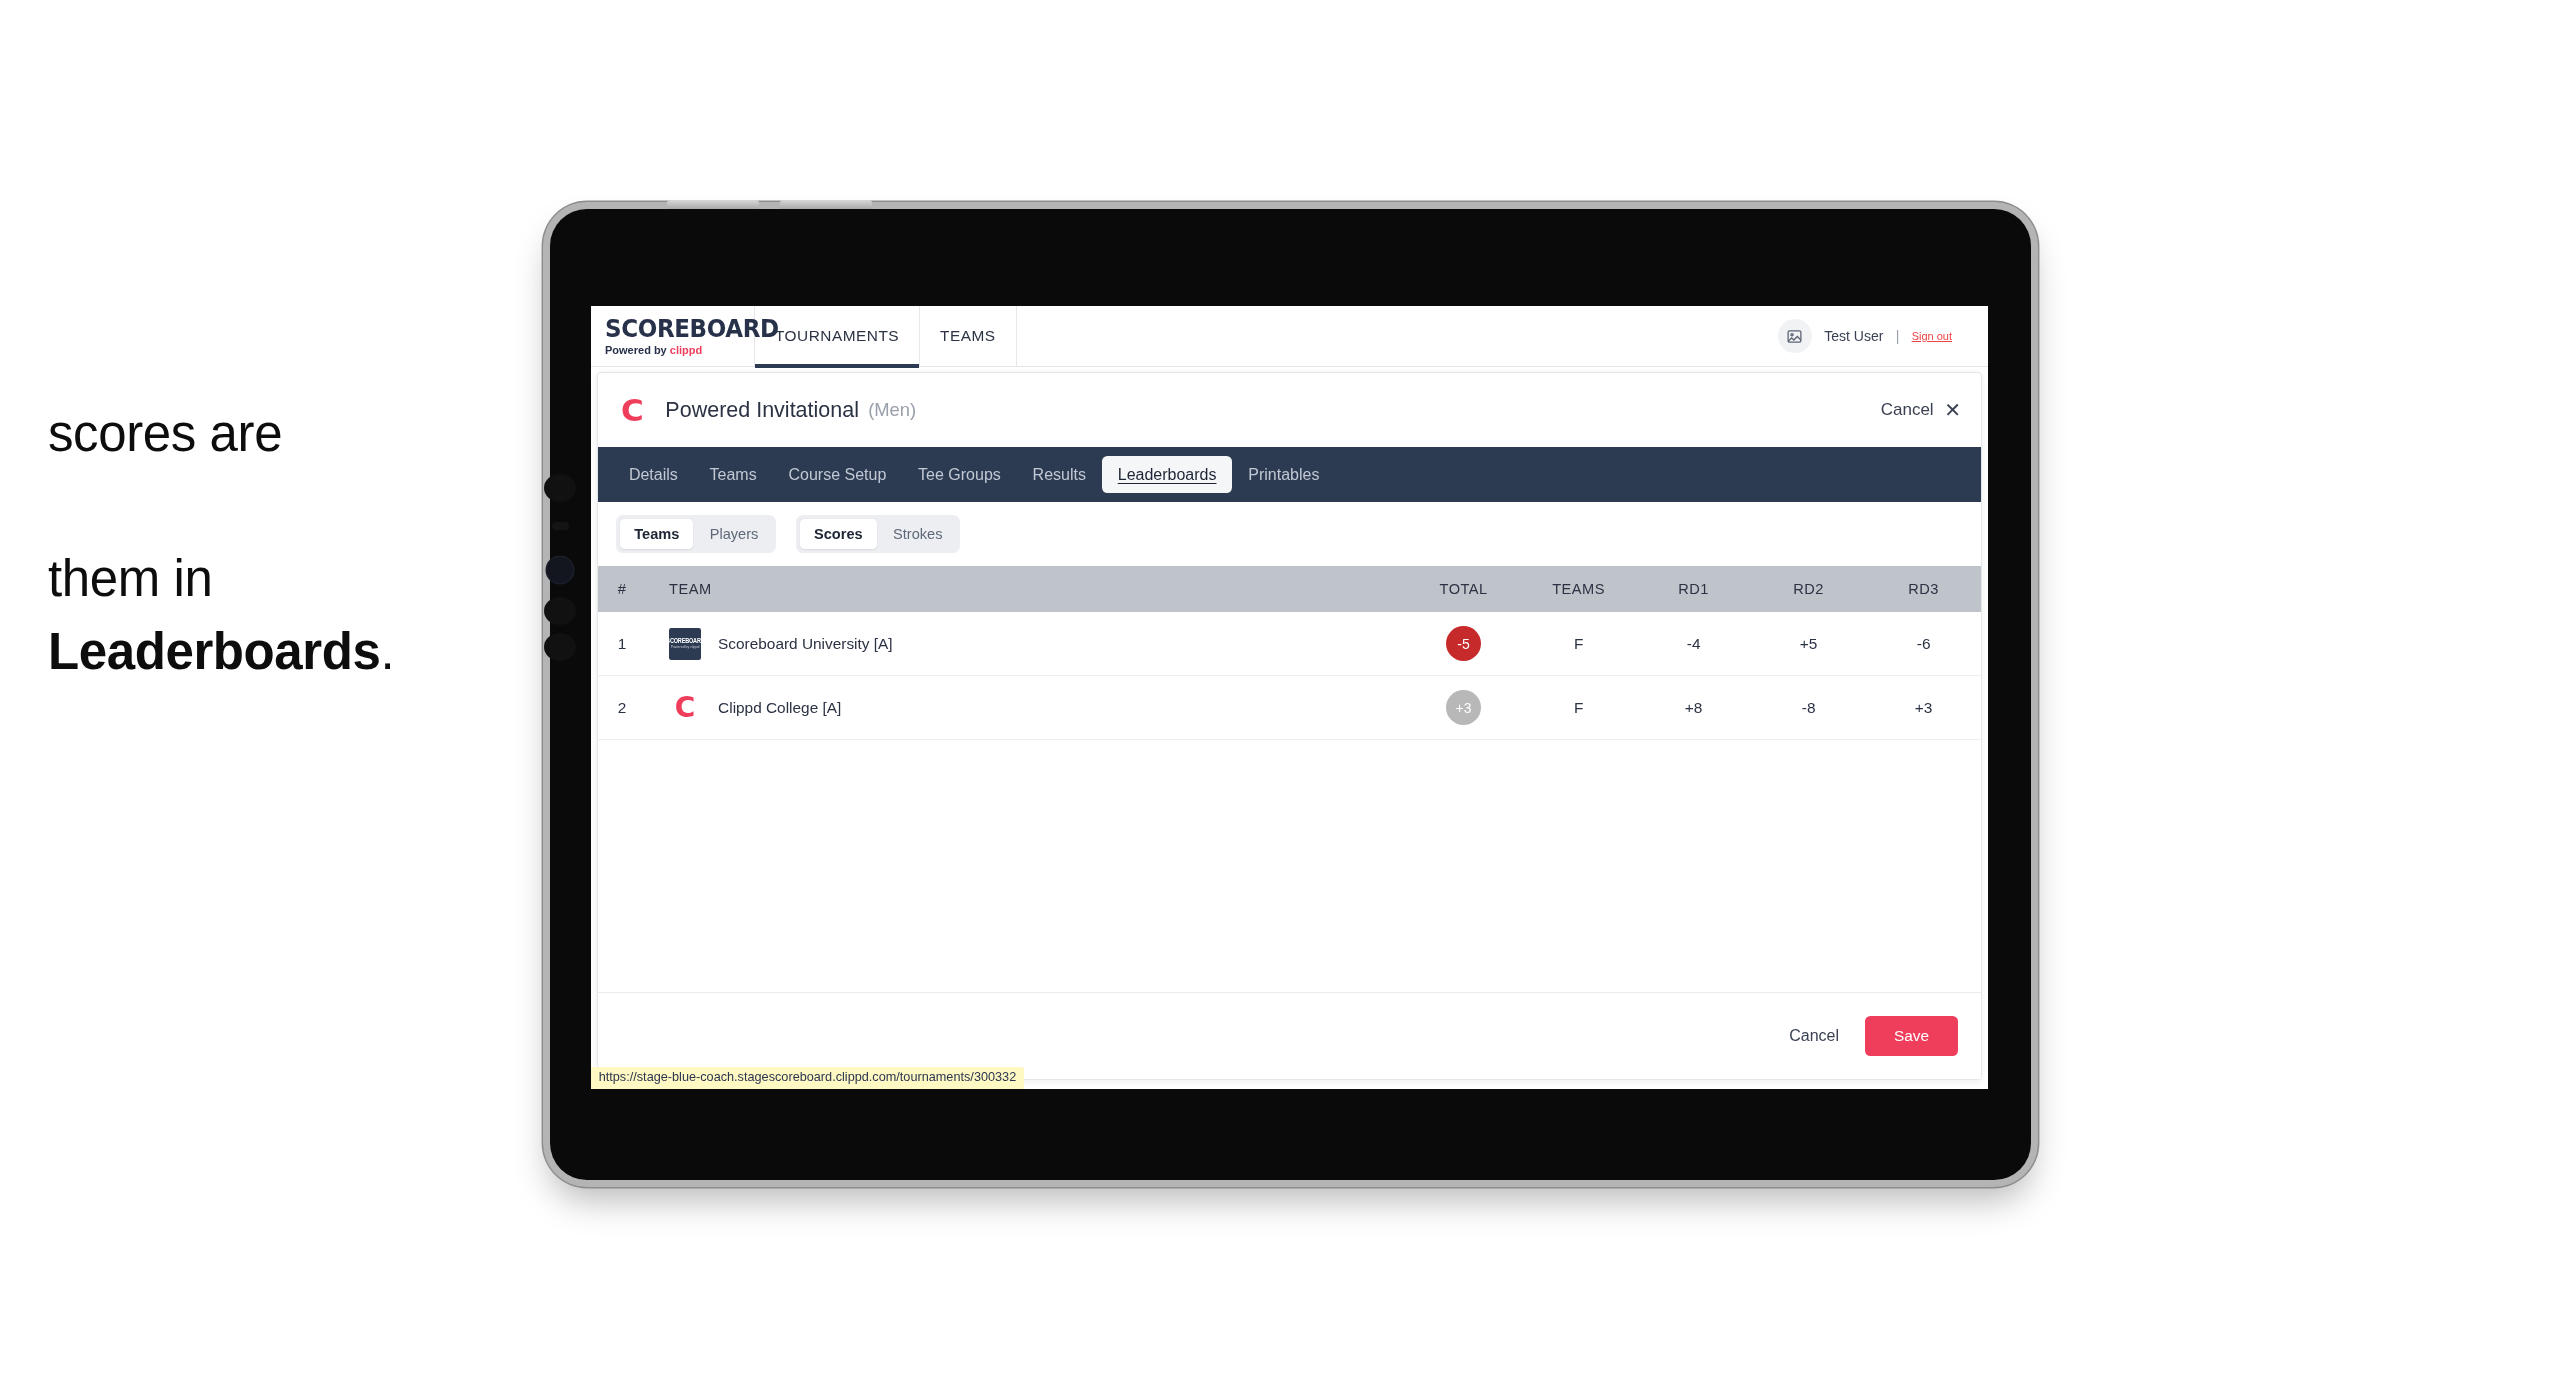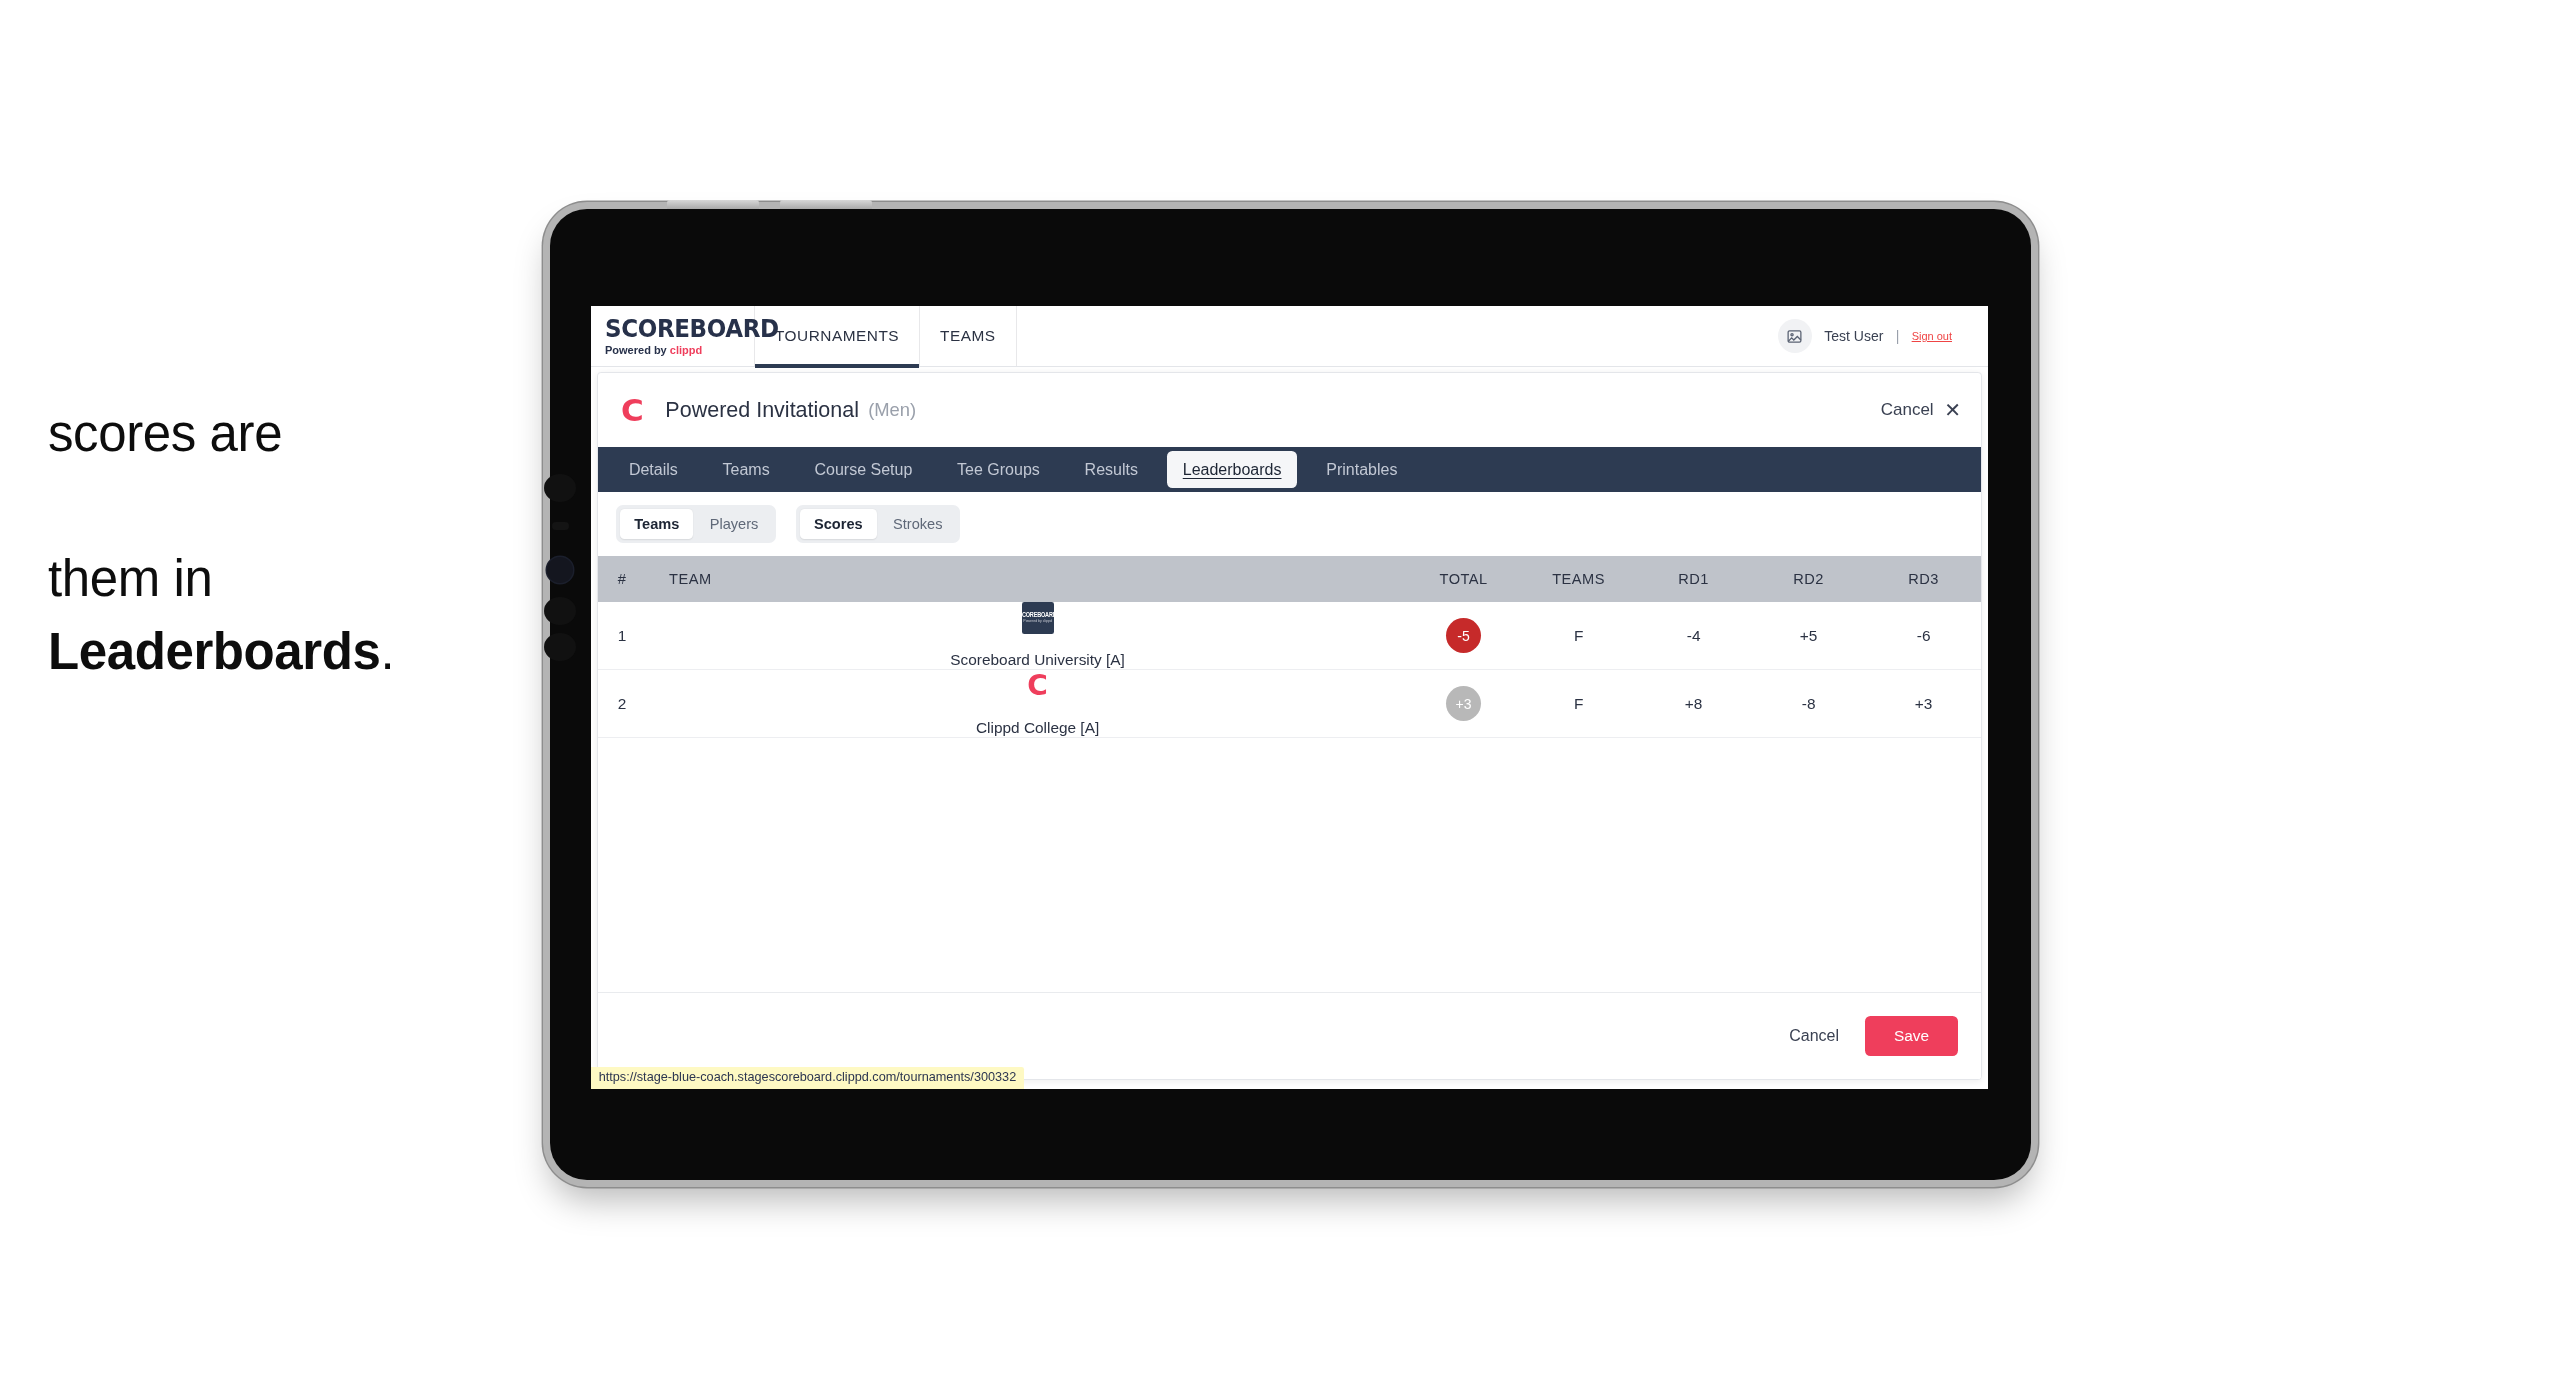--- a/index.html
+++ b/index.html
@@ -205,25 +205,25 @@
     gap: 10.7px;
     font-size: 17px;
     color: #3a4152;
     cursor: pointer;
   }
   #card-cancel .xg { font-size: 20px; line-height: 1; }
 
   
   #tabstrip {
     background: #2d3b52;
-    height: 45px;
+    height: 55px;
     display: flex;
     align-items: center;
     padding-left: 15.4px;
-    gap: 14px;
+    gap: 1px;
     flex: 0 0 auto;
   }
   .stab {
     font-size: 16px;
     color: #c2c8d4;
     padding: 9.2px 15.4px;
     border-radius: 5.4px;
     cursor: pointer;
     white-space: nowrap;
   }
@@ -292,21 +292,20 @@
     height: 63px;
     font-size: 15.4px;
     color: #2b3243;
     border-bottom: 0.8px solid #edeef1;
     padding: 0;
   }
   .teamcell {
     display: flex;
     align-items: center;
     gap: 17px;
-    flex-direction: column;
   }
   .logo-box {
     width: 32px; height: 32px;
     background: #2d3b52;
     border-radius: 2.3px;
     display: flex; align-items: center; justify-content: center;
     flex: 0 0 auto;
     overflow: hidden;
   }
   .logo-box .mini {

